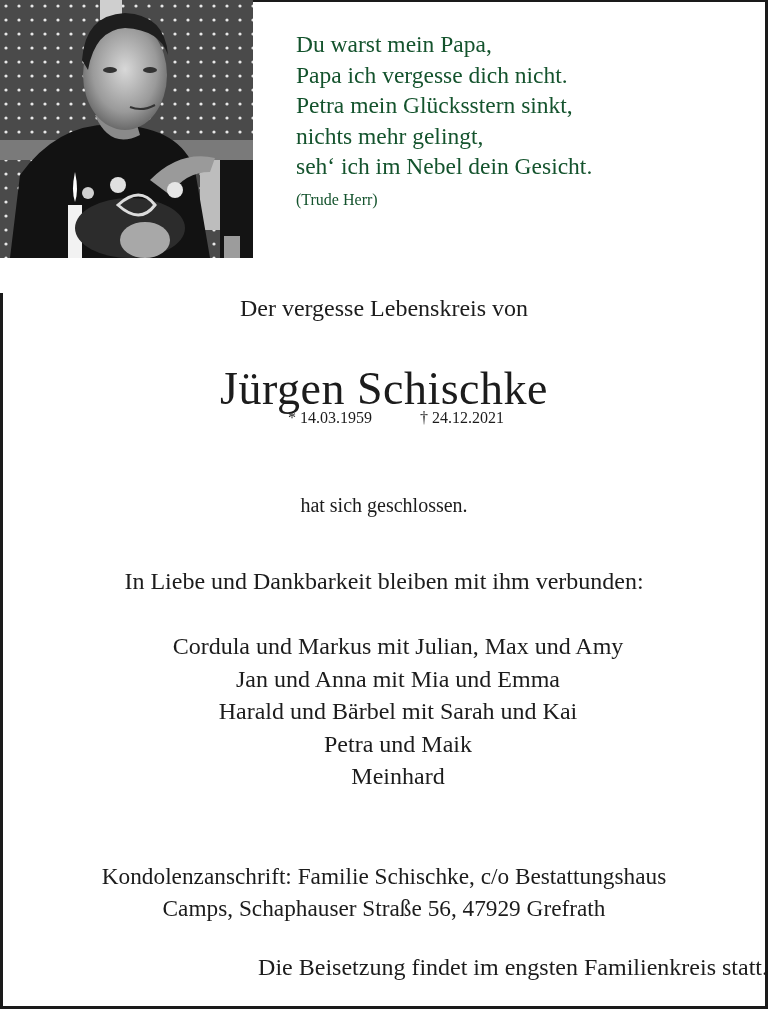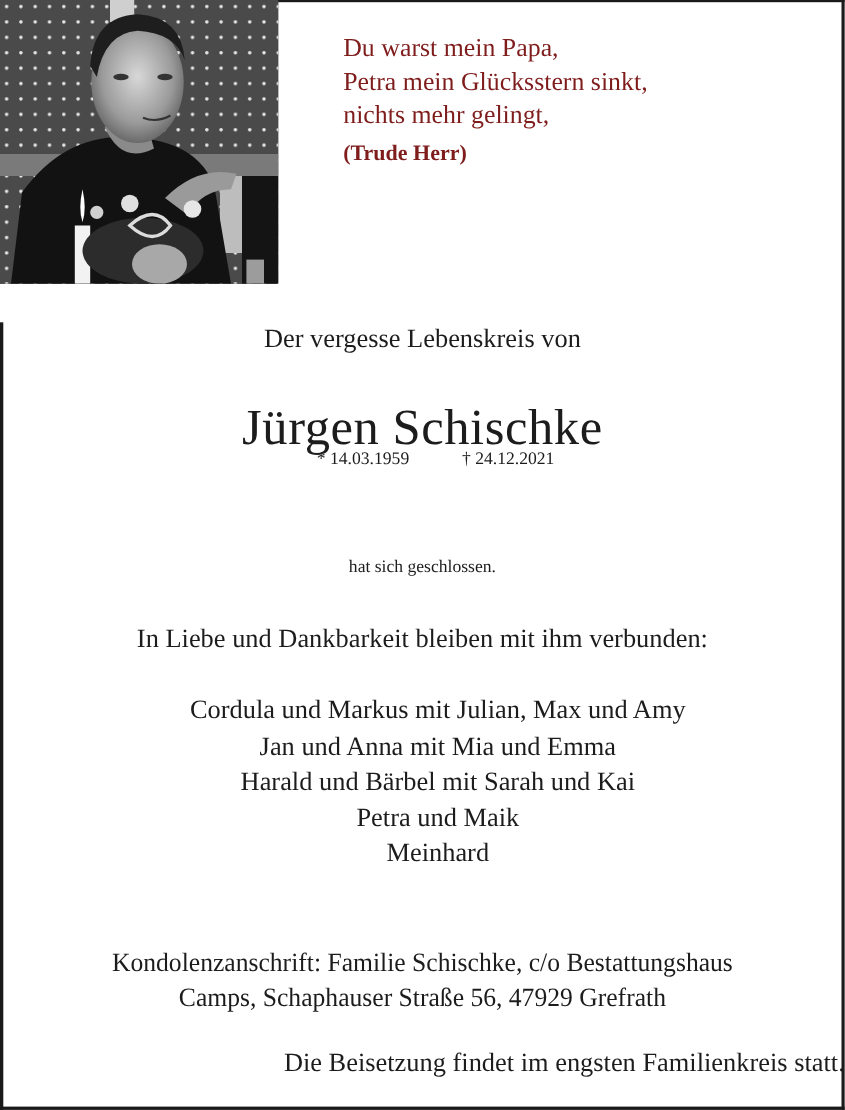--- a/index.html
+++ b/index.html
@@ -3,30 +3,30 @@
   <meta charset="utf-8">
   <style>
     html, body { margin:0; padding:0; background:#ffffff; }
     body { width:768px; height:1009px; position:relative; overflow:hidden; font-family:"DejaVu Serif","Liberation Serif",serif; color:#1c1c1c; }
     .border-top { position:absolute; left:0; top:0; width:768px; height:2px; background:#1a1a1a; }
     .border-right { position:absolute; right:0; top:0; width:3px; height:1009px; background:#1a1a1a; }
     .border-bottom { position:absolute; left:0; bottom:0; width:768px; height:3px; background:#1a1a1a; }
     .border-left { position:absolute; left:0; top:293px; width:3px; height:716px; background:#1a1a1a; }
     .photo { position:absolute; left:0; top:0; width:253px; height:258px; overflow:hidden; background:#3a3a3a; }
     .photo svg { display:block; }
-    .poem { position:absolute; left:312px; top:29px; font-family:"Liberation Serif",serif; font-size:23.5px; line-height:30.5px; color:#7f1d1d; }
+    .poem { position:absolute; left:296px; top:29px; font-family:"Liberation Serif",serif; font-size:23.5px; line-height:30.5px; color:#14532d; }
     .poem .line { display:block; white-space:nowrap; }
-    .poem .author { display:block; font-size:20px; line-height:20px; margin-top:8px;font-weight:bold; }
+    .poem .author { display:block; font-size:16px; line-height:20px; margin-top:8px; }
     .center { position:absolute; left:0; width:768px; text-align:center; font-family:"Liberation Serif",serif; color:#1c1c1c; white-space:nowrap; }
     .intro { top:295px; font-size:24px; }
     .name { top:362px; font-size:46px; letter-spacing:0.5px; }
     .dates { top:409px; font-size:16px;margin-left:12px; }
     .dates span { display:inline-block; }
     .dates .gap { width:40px; }
-    .closed { top:494px; font-size:16px;margin-top:13px; }
+    .closed { top:494px; font-size:20px; }
     .bond { top:568px; font-size:24px; }
     .family { top:630px; font-size:24px; line-height:32.5px; }
     .family .member { display:block;padding-left:28px; }
     .address { top:860px; font-size:24px; line-height:32px; transform:scaleX(0.97); }
     .address .l { display:block; }
     .burial { top:954px; font-size:24px;text-align:right; }
   </style>
 </head>
 <body>
 
@@ -68,22 +68,24 @@
     <circle cx="175" cy="190" r="8" fill="#e6e6e6"></circle>
     <circle cx="88" cy="193" r="6" fill="#d0d0d0"></circle>
     <path d="M118 205 Q140 185 155 205 Q140 225 118 205 Z" fill="none" stroke="#dcdcdc" stroke-width="3"></path>
     <ellipse cx="145" cy="240" rx="25" ry="18" fill="#a8a8a8"></ellipse>
     <rect x="224" y="236" width="16" height="22" fill="#9c9c9c"></rect>
   </svg>
 </div>
 
 <div class="poem">
   <span class="line">Du warst mein Papa,</span>
+  <span class="line">Papa ich vergesse dich nicht.</span>
   <span class="line">Petra mein Glücksstern sinkt,</span>
   <span class="line">nichts mehr gelingt,</span>
+  <span class="line">seh‘ ich im Nebel dein Gesicht.</span>
   <span class="author">(Trude Herr)</span>
 </div>
 
 <div class="center intro">Der vergesse Lebenskreis von</div>
 <div class="center name">Jürgen Schischke</div>
 <div class="center dates">
   <span>*</span>
   <span>14.03.1959</span>
   <span class="gap"></span>
   <span>†</span>

